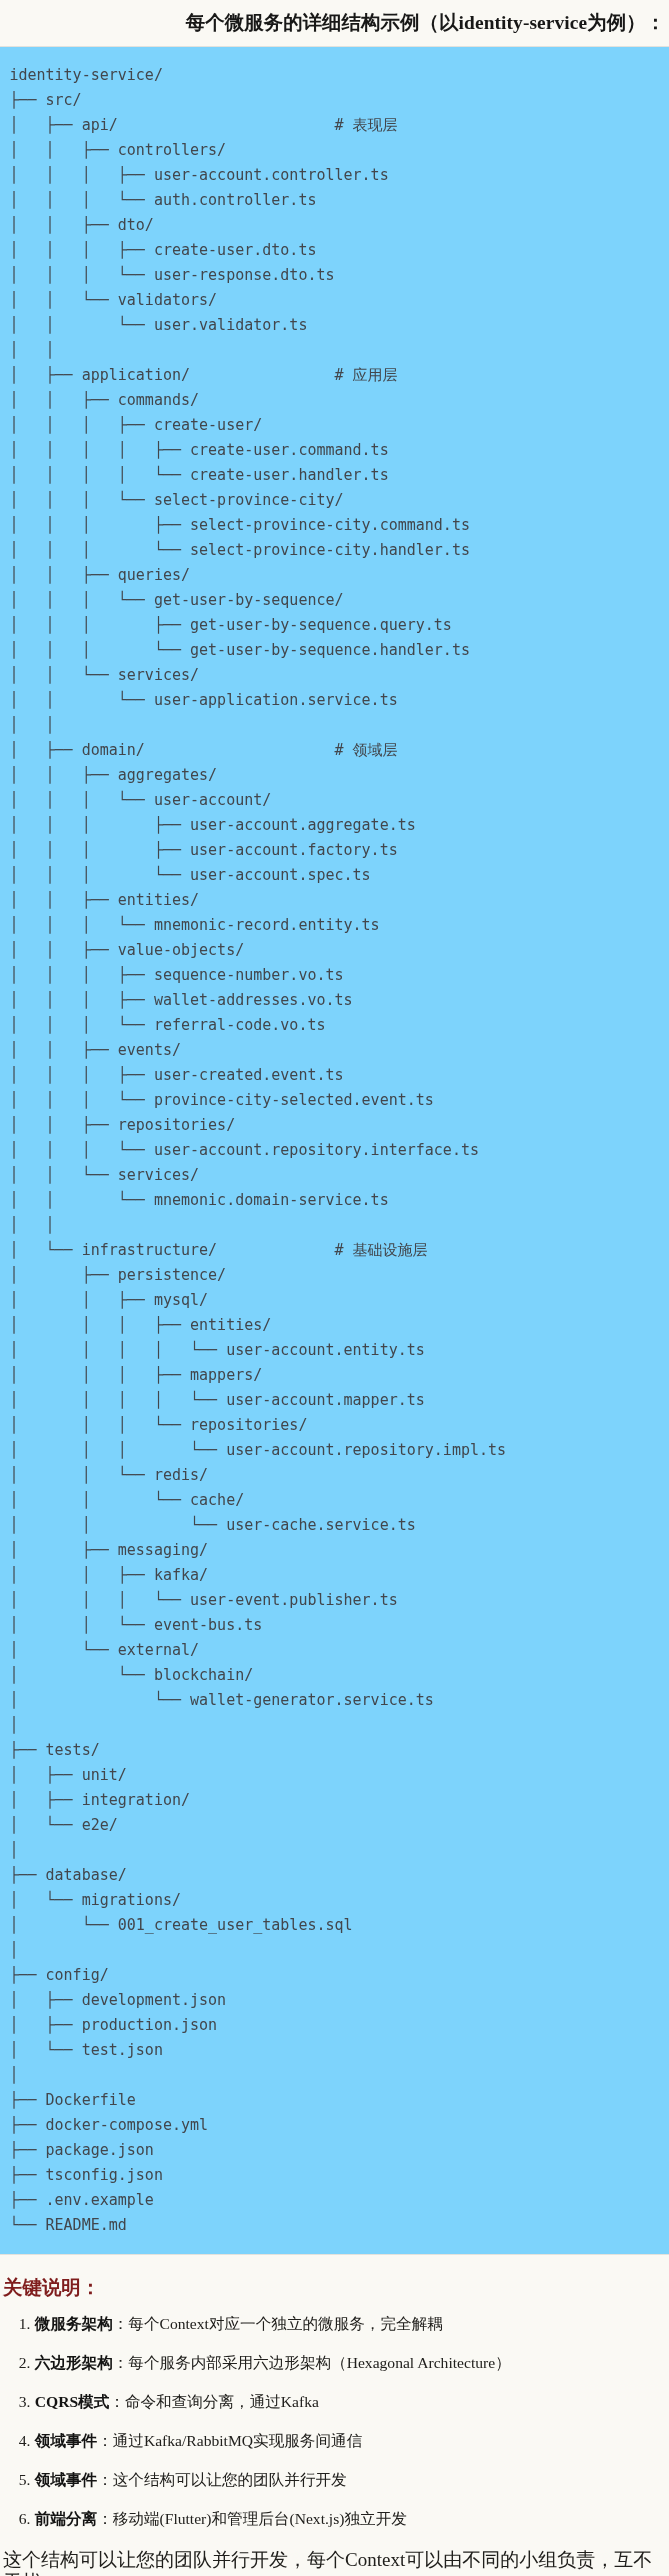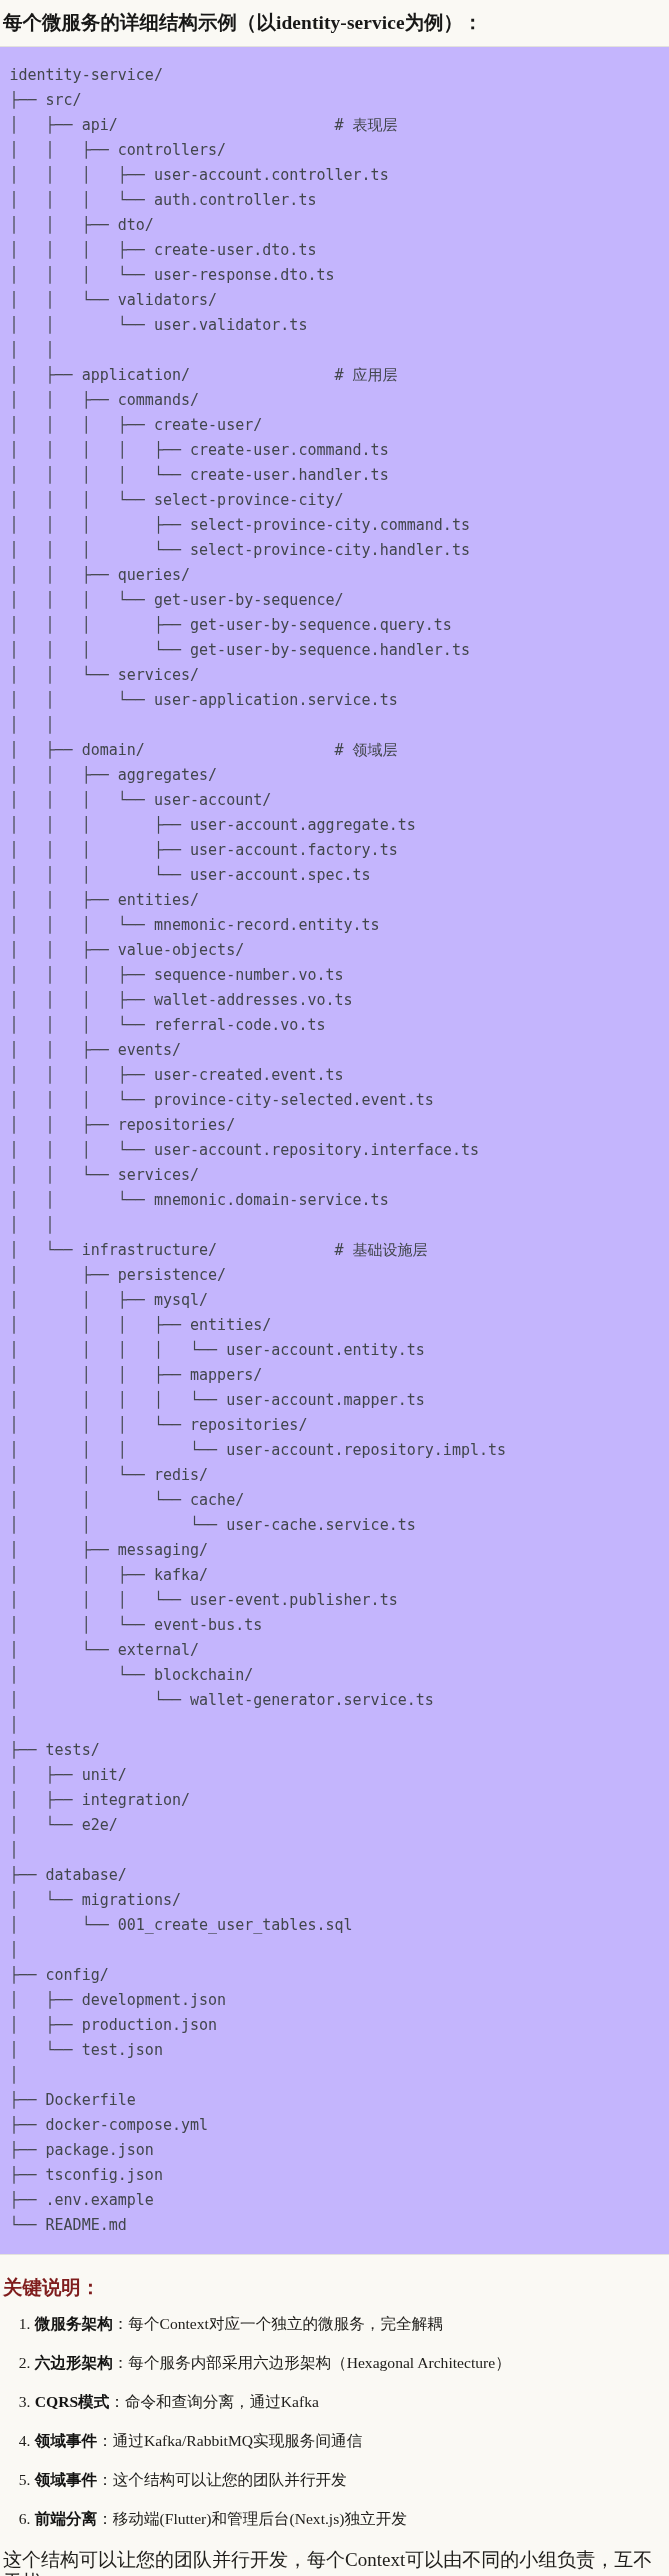--- a/index.html
+++ b/index.html
@@ -15,26 +15,27 @@
     padding-bottom: 12.5px;
   }
   .title {
     font-size: 19.4px;
     line-height: 27.5px;
     font-weight: 700;
     color: #181817;
     padding: 9.4px 3.8px 0 3.1px;
     margin: 0 0 8.8px 0;
     letter-spacing: 0.1px;
+    text-align: right;
   }
   .tree-block {
     margin: 0;
     box-sizing: border-box;
     width: 669px;
-    background: #c4b5fd;
+    background: #7dd3fc;
     border-top: 1.3px solid #e3e2dc;
     border-bottom: 1.3px solid #e3e2dc;
     padding: 16.3px 9.4px 15.6px 9.4px;
     overflow: hidden;
   }
   .tree-block pre {
     margin: 0;
     font-family: "DejaVu Sans Mono", "Liberation Mono", monospace;
     font-size: 15px;
     line-height: 25px;

